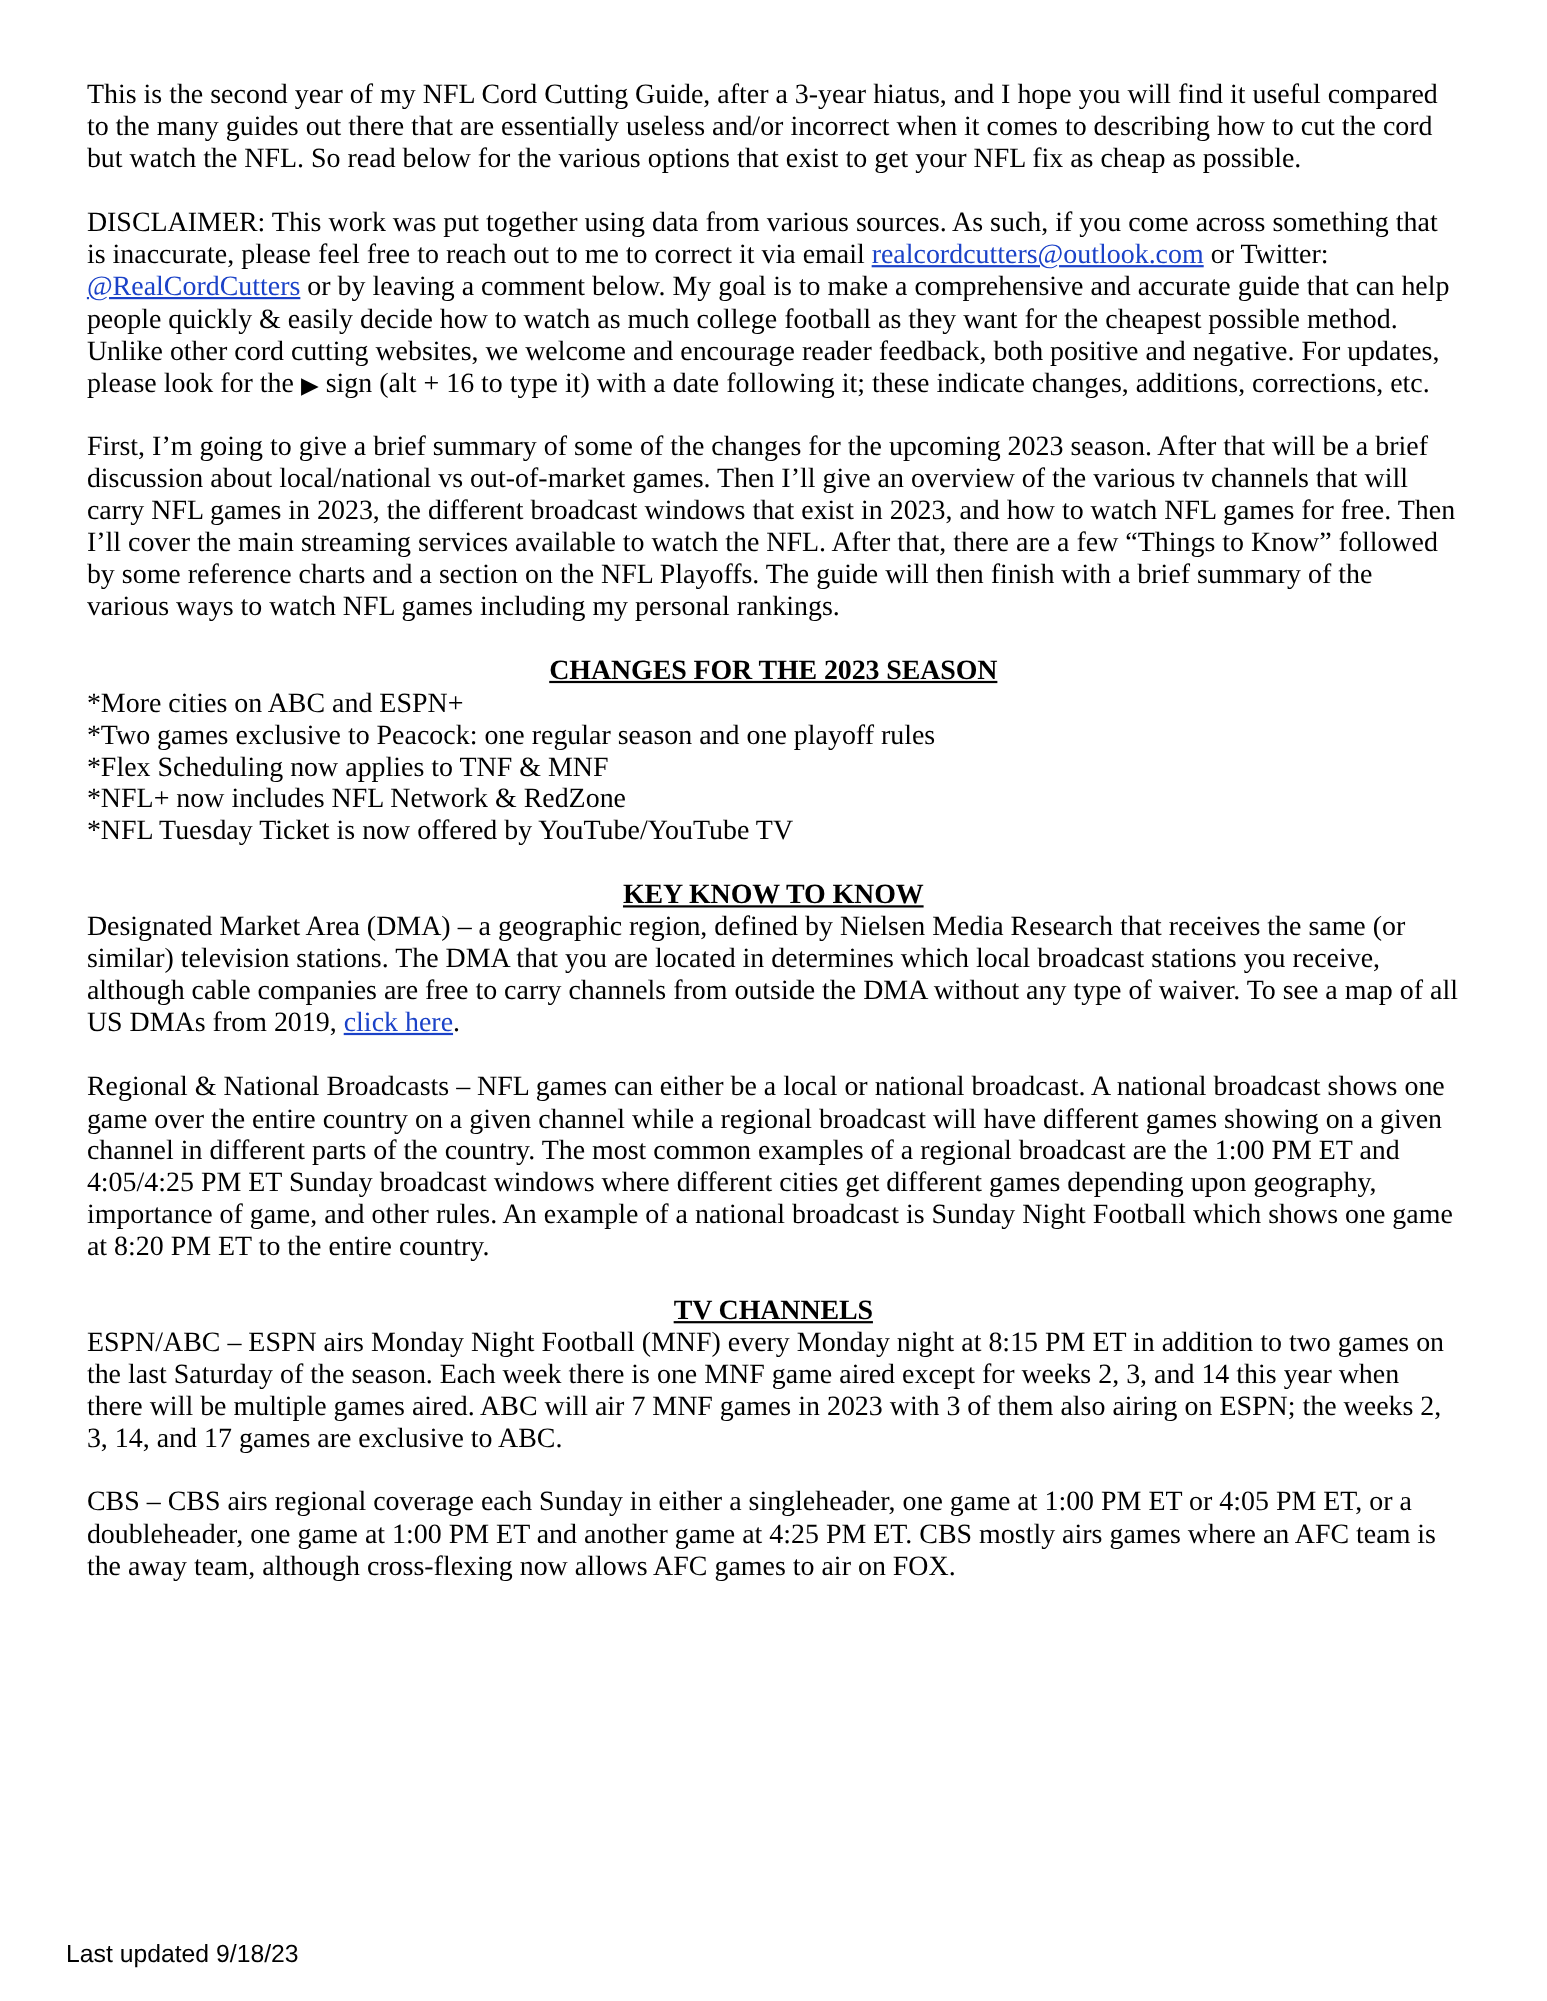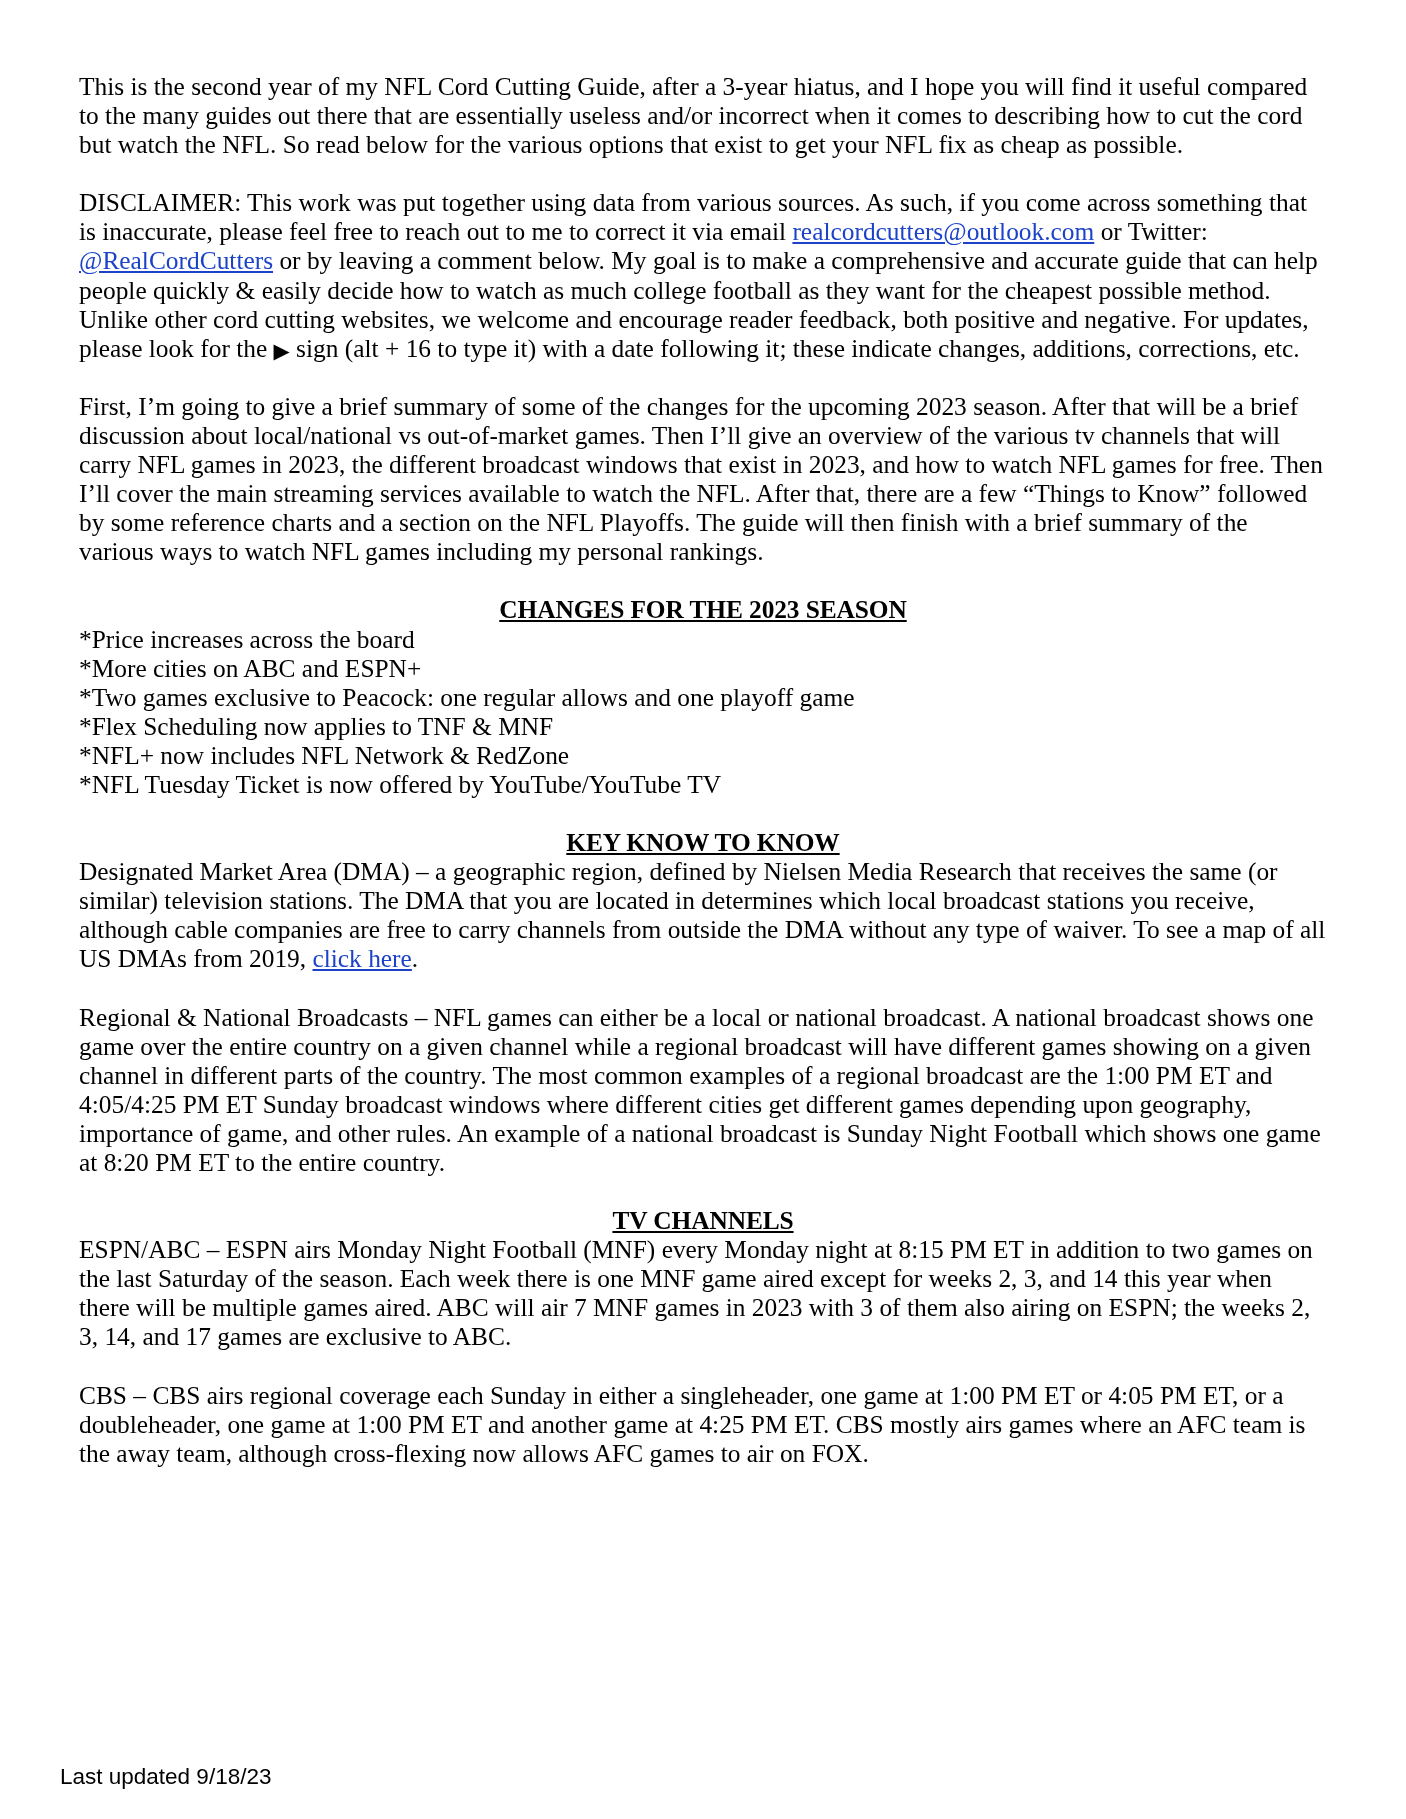--- a/index.html
+++ b/index.html
@@ -82,23 +82,22 @@
 <div class="page">
   <div class="doc-body">
 
     <p class="para">This is the second year of my NFL Cord Cutting Guide, after a 3-year hiatus, and I hope you will find it useful compared to the many guides out there that are essentially useless and/or incorrect when it comes to describing how to cut the cord but watch the NFL.  So read below for the various options that exist to get your NFL fix as cheap as possible.</p>
 
     <p class="para"><span>DISCLAIMER: This work was put together using data from various sources.  As such, if you come across something that is inaccurate, please feel free to reach out to me to correct it via email </span><a class="link" href="#">realcordcutters@outlook.com</a><span> or Twitter: </span><a class="link" href="#">@RealCordCutters</a><span> or by leaving a comment below.  My goal is to make a comprehensive and accurate guide that can help people quickly &amp; easily decide how to watch as much college football as they want for the cheapest possible method.  Unlike other cord cutting websites, we welcome and encourage reader feedback, both positive and negative.  For updates, please look for the </span><span class="tri">▶</span><span> sign (alt + 16 to type it) with a date following it; these indicate changes, additions, corrections, etc.</span></p>
 
     <p class="para">First, I’m going to give a brief summary of some of the changes for the upcoming 2023 season.  After that will be a brief discussion about local/national vs out-of-market games.  Then I’ll give an overview of the various tv channels that will carry NFL games in 2023, the different broadcast windows that exist in 2023, and how to watch NFL games for free.  Then I’ll cover the main streaming services available to watch the NFL.  After that, there are a few “Things to Know” followed by some reference charts and a section on the NFL Playoffs.  The guide will then finish with a brief summary of the various ways to watch NFL games including my personal rankings.</p>
 
     <p class="section-head">CHANGES FOR THE 2023 SEASON</p>
-    <p class="bullet-line">*Price increases across the board</p>
     <p class="bullet-line">*More cities on ABC and ESPN+</p>
-    <p class="bullet-line">*Two games exclusive to Peacock: one regular allows and one playoff game</p>
+    <p class="bullet-line">*Two games exclusive to Peacock: one regular season and one playoff rules</p>
     <p class="bullet-line">*Flex Scheduling now applies to TNF &amp; MNF</p>
     <p class="bullet-line">*NFL+ now includes NFL Network &amp; RedZone</p>
     <p class="bullet-line">*NFL Tuesday Ticket is now offered by YouTube/YouTube TV</p>
 
     <div class="spacer"></div>
 
     <p class="section-head">KEY KNOW TO KNOW</p>
 
     <p class="para"><span class="term">Designated Market Area (DMA)</span><span> – a geographic region, defined by Nielsen Media Research that receives the same (or similar) television stations.  The DMA that you are located in determines which local broadcast stations you receive, although cable companies are free to carry channels from outside the DMA without any type of waiver.  To see a map of all US DMAs from 2019, </span><a class="link" href="#">click here</a><span>.</span></p>
 

